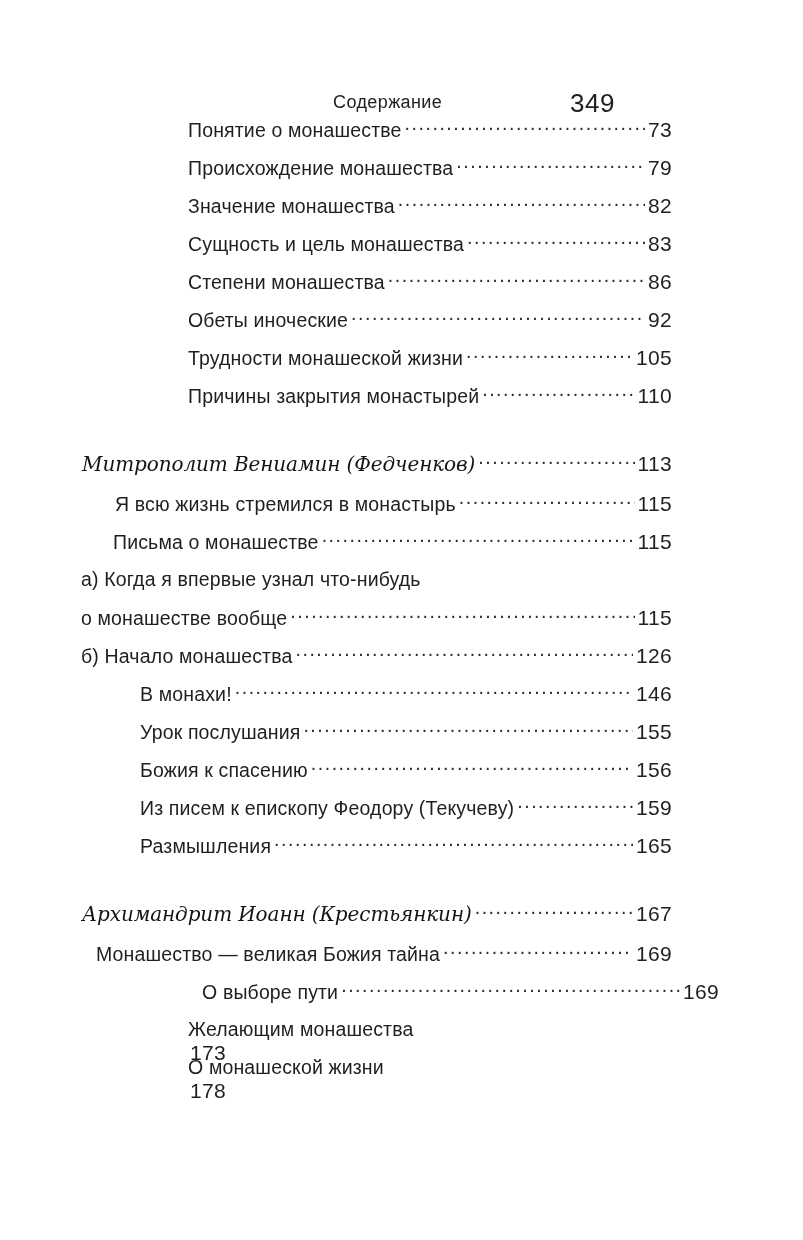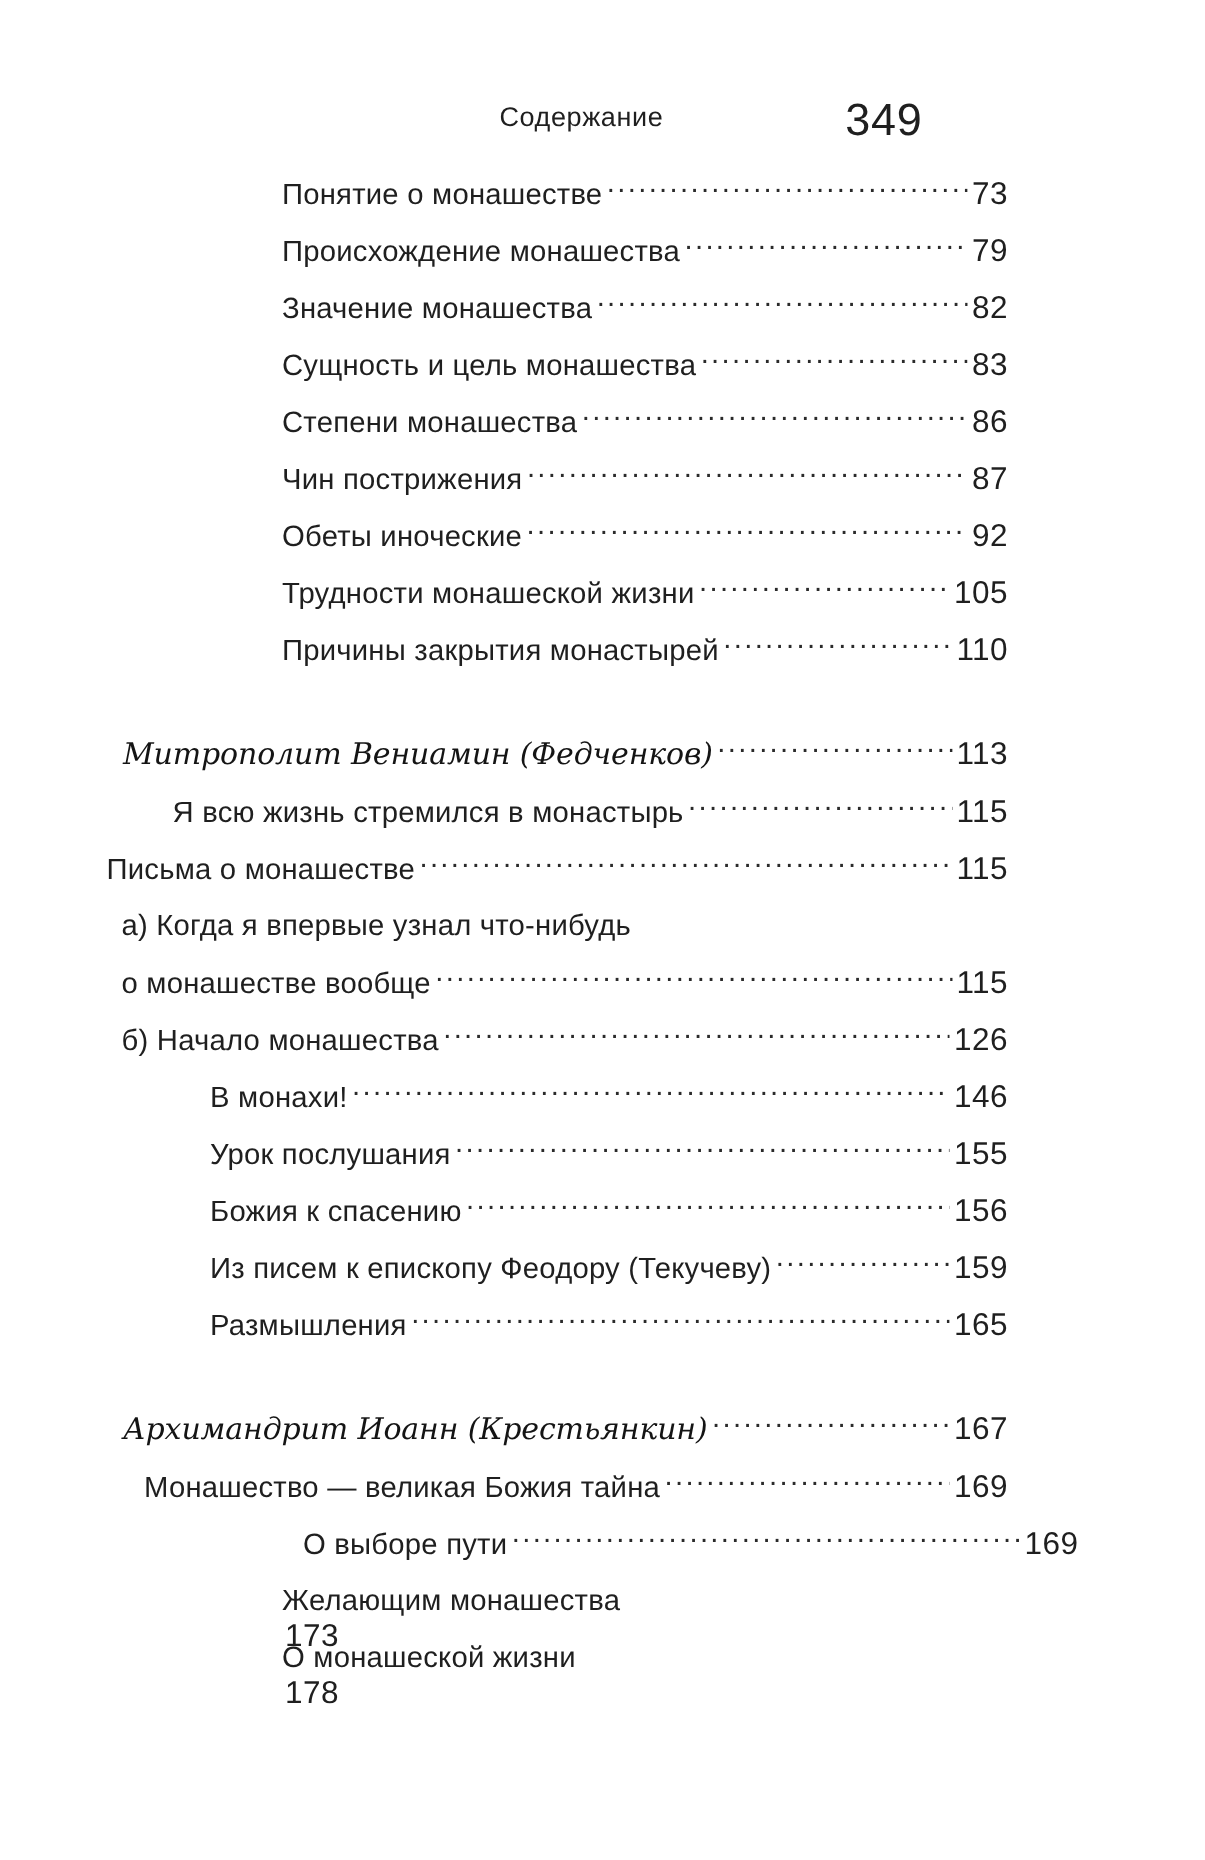--- a/index.html
+++ b/index.html
@@ -16,39 +16,39 @@
     margin: 0 auto;
     overflow: hidden;
     font-family: "Liberation Sans", sans-serif;
     color: #1a1a1a;
     -webkit-font-smoothing: antialiased;
   }
 
   
   .running-head {
     position: absolute;
-    top: 68px;
+    top: 92px;
     left: 0;
     width: 663px;
     height: 28px;
   }
   .running-head .rh-title {
     position: absolute;
     left: 333px;
     top: 0;
     font-size: 18px;
     letter-spacing: 0.4px;
     color: #1f1f1f;
     white-space: nowrap;
   }
   .running-head .rh-folio {
     position: absolute;
     right: 48px;
     top: -4px;
-    font-size: 30px;
+    font-size: 26px;
     letter-spacing: 0.5px;
     color: #1f1f1f;
   }
 
   
   .toc {
     position: absolute;
     top: 118px;
     left: 0;
     width: 803px;
@@ -97,21 +97,21 @@
     color: #1f1f1f;
     text-align: right;
     padding-left: 2px;
     white-space: nowrap;
   }
 
   
   .lvl-sec    { padding-left: 82px;  }
   .lvl-1      { padding-left: 188px; }
   .lvl-a      { padding-left: 115px; justify-content: space-between; }
-  .lvl-b      { padding-left: 71px; }
+  .lvl-b      { padding-left: 113px; }
   .lvl-c      { padding-left: 81px; }
   .lvl-d      { padding-left: 140px; }
   .lvl-e      { padding-left: 96px;  }
   .lvl-f      { padding-left: 155px; margin-left: 47px; }
   .lvl-g      { padding-left: 185px; flex-direction: column; }
 
   
   .section-head .entry-title {
     font-family: "DejaVu Serif", "Liberation Serif", serif;
     font-style: italic;
@@ -157,25 +157,20 @@
         <span class="entry-title">Сущность и цель монашества</span>
         <span class="leader"></span>
         <span class="entry-page">83</span>
       </div>
       <div class="toc-entry lvl-1">
         <span class="entry-title">Степени монашества</span>
         <span class="leader"></span>
         <span class="entry-page">86</span>
       </div>
       <div class="toc-entry lvl-1">
-        <span class="entry-title">Чин пострижения</span>
-        <span class="leader"></span>
-        <span class="entry-page">87</span>
-      </div>
-      <div class="toc-entry lvl-1">
         <span class="entry-title">Обеты иноческие</span>
         <span class="leader"></span>
         <span class="entry-page">92</span>
       </div>
       <div class="toc-entry lvl-1">
         <span class="entry-title">Трудности монашеской жизни</span>
         <span class="leader"></span>
         <span class="entry-page">105</span>
       </div>
       <div class="toc-entry lvl-1">

